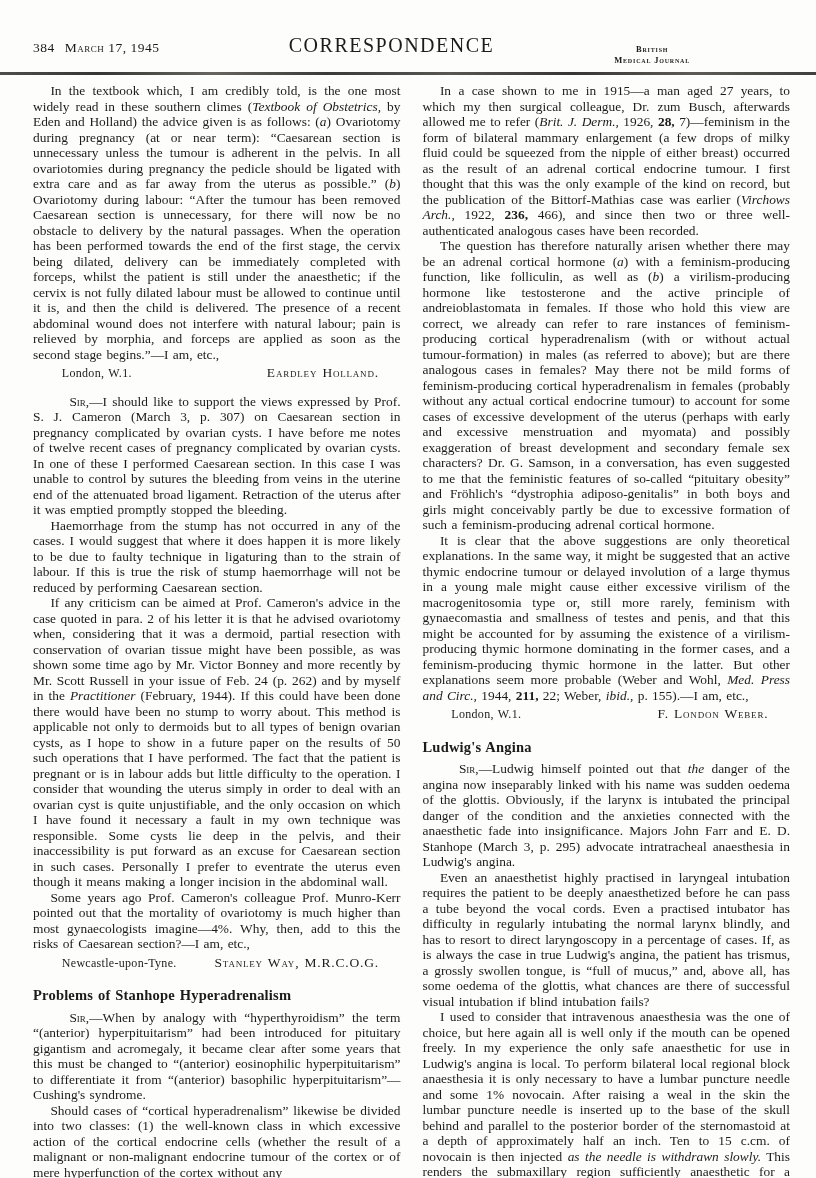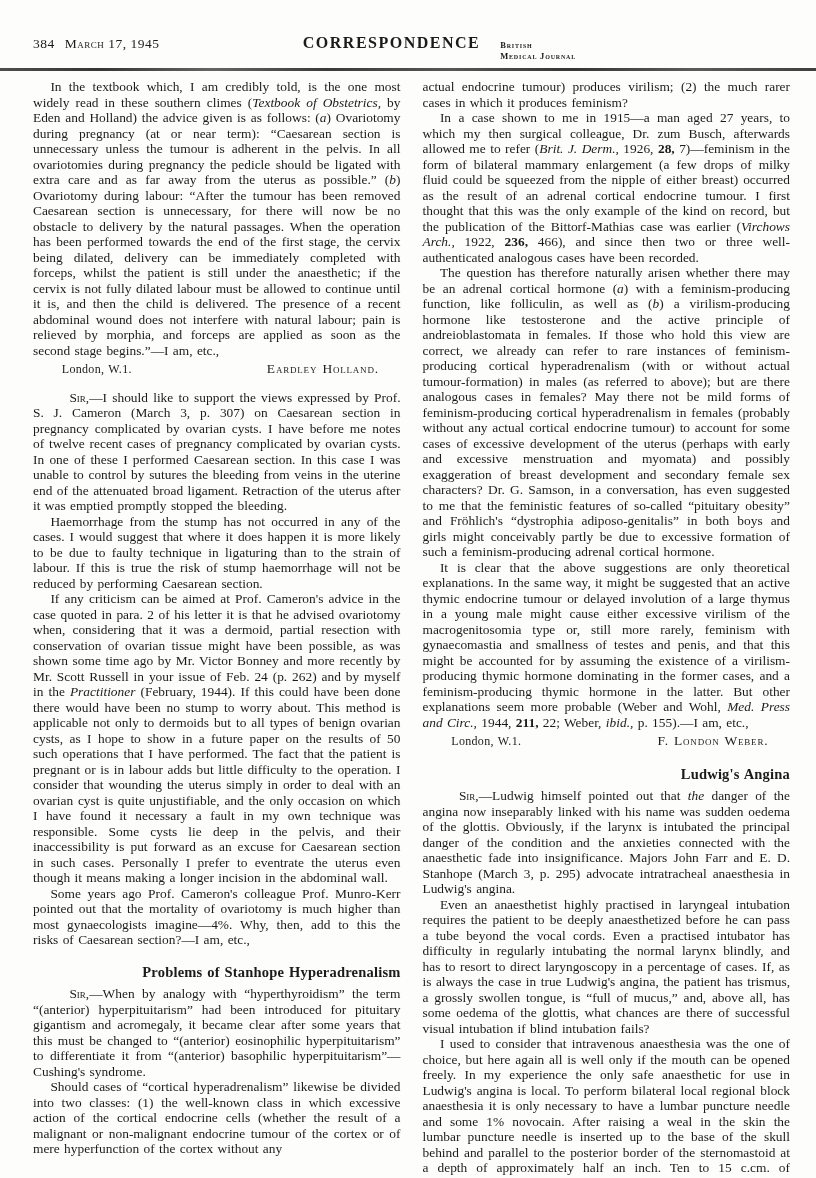--- a/index.html
+++ b/index.html
@@ -20,28 +20,28 @@
   .header {
     display: flex;
     align-items: baseline;
     padding: 34px 26px 0 33px;
   }
   .h-left { flex: 1; font-size: 13.5px; white-space: nowrap; }
   .h-left .pagenum { letter-spacing: 0.5px; margin-right: 10px; }
   .h-left .date { font-variant: small-caps; letter-spacing: 0.5px; }
   .h-center {
     flex: 0 0 auto;
-    font-size: 16px;
-    font-weight: 700;
+    font-size: 20px;
+    font-weight: 400;
     letter-spacing: 1.5px;
     transform: translateX(-20px);
   }
   .h-right {
     flex: 1;
-    text-align: left;
+    text-align: center;
     font-size: 8.5px;
     line-height: 1.25;
     font-variant: small-caps;
     font-weight: 600;
     letter-spacing: 0.8px;
   }
   .rule {
     height: 3px;
     margin: 7px 0 0 0;
     background: linear-gradient(90deg,#3a3a38 0%,#1f1f1d 12%,#55544f 26%,#252523 40%,#454441 55%,#201f1d 70%,#4a4945 85%,#2a2a28 100%);
@@ -59,21 +59,21 @@
     font-size: 13.4px;
     line-height: 15.5px;
     text-align: justify;
     word-spacing: 1px;
   }
   .col p { margin: 0; text-indent: 1.3em; }
   .col p.noindent { text-indent: 0; }
   .heading {
     font-size: 14.5px;
     font-weight: 700;
-    text-align: right;
+    text-align: left;
     margin: 17px 0 6px 0;
     text-indent: 0;
     letter-spacing: 0.2px;
   }
   .sig {
     display: flex;
     justify-content: space-between;
     align-items: baseline;
     margin: 3px 0 12px 0;
   }
@@ -99,26 +99,29 @@
     <div class="col">
         <p>In the textbook which, I am credibly told, is the one most widely read in these southern climes (<i>Textbook of Obstetrics,</i> by Eden and Holland) the advice given is as follows: (<i>a</i>) Ovariotomy during pregnancy (at or near term): “Caesarean section is unnecessary unless the tumour is adherent in the pelvis.  In all ovariotomies during pregnancy the pedicle should be ligated with extra care and as far away from the uterus as possible.”  (<i>b</i>) Ovariotomy during labour: “After the tumour has been removed Caesarean section is unnecessary, for there will now be no obstacle to delivery by the natural passages. When the operation has been performed towards the end of the first stage, the cervix being dilated, delivery can be immediately completed with forceps, whilst the patient is still under the anaesthetic; if the cervix is not fully dilated labour must be allowed to continue until it is, and then the child is delivered.  The presence of a recent abdominal wound does not interfere with natural labour; pain is relieved by morphia, and forceps are applied as soon as the second stage begins.”—I am, etc.,</p>
         <div class="sig">
           <span class="place">London, W.1.</span>
           <span class="name">Eardley Holland.</span>
         </div>
         <p><span class="sc">Sir</span>,—I should like to support the views expressed by Prof. S. J. Cameron (March 3, p. 307) on Caesarean section in pregnancy complicated by ovarian cysts.  I have before me notes of twelve recent cases of pregnancy complicated by ovarian cysts.  In one of these I performed Caesarean section. In this case I was unable to control by sutures the bleeding from veins in the uterine end of the attenuated broad ligament. Retraction of the uterus after it was emptied promptly stopped the bleeding.</p>
         <p>Haemorrhage from the stump has not occurred in any of the cases.  I would suggest that where it does happen it is more likely to be due to faulty technique in ligaturing than to the strain of labour.  If this is true the risk of stump haemorrhage will not be reduced by performing Caesarean section.</p>
         <p>If any criticism can be aimed at Prof. Cameron's advice in the case quoted in para. 2 of his letter it is that he advised ovariotomy when, considering that it was a dermoid, partial resection with conservation of ovarian tissue might have been possible, as was shown some time ago by Mr. Victor Bonney and more recently by Mr. Scott Russell in your issue of Feb. 24 (p. 262) and by myself in the <i>Practitioner</i> (February, 1944).  If this could have been done there would have been no stump to worry about.  This method is applicable not only to dermoids but to all types of benign ovarian cysts, as I hope to show in a future paper on the results of 50 such operations that I have performed.  The fact that the patient is pregnant or is in labour adds but little difficulty to the operation. I consider that wounding the uterus simply in order to deal with an ovarian cyst is quite unjustifiable, and the only occasion on which I have found it necessary a fault in my own technique was responsible.  Some cysts lie deep in the pelvis, and their inaccessibility is put forward as an excuse for Caesarean section in such cases.  Personally I prefer to eventrate the uterus even though it means making a longer incision in the abdominal wall.</p>
         <p>Some years ago Prof. Cameron's colleague Prof. Munro-Kerr pointed out that the mortality of ovariotomy is much higher than most gynaecologists imagine—4%.  Why, then, add to this the risks of Caesarean section?—I am, etc.,</p>
+        <div class="sig">
+          <span class="place">Newcastle-upon-Tyne.</span>
+          <span class="name">Stanley Way, M.R.C.O.G.</span>
+        </div>
         <h2 class="heading">Problems of Stanhope Hyperadrenalism</h2>
         <p><span class="sc">Sir</span>,—When by analogy with “hyperthyroidism” the term “(anterior) hyperpituitarism” had been introduced for pituitary gigantism and acromegaly, it became clear after some years that this must be changed to “(anterior) eosinophilic hyperpituitarism” to differentiate it from “(anterior) basophilic hyperpituitarism”—Cushing's syndrome.</p>
         <p>Should cases of “cortical hyperadrenalism” likewise be divided into two classes: (1) the well-known class in which excessive action of the cortical endocrine cells (whether the result of a malignant or non-malignant endocrine tumour of the cortex or of mere hyperfunction of the cortex without any</p>
       </div>
     <div class="col">
-        <p class="noindent">actual endocrine tumour) produces virilism; (2) the much rarer cases in which it produces feminism?</p>
         <p>In a case shown to me in 1915—a man aged 27 years, to which my then surgical colleague, Dr. zum Busch, afterwards allowed me to refer (<i>Brit. J. Derm.,</i> 1926, <b>28,</b> 7)—feminism in the form of bilateral mammary enlargement (a few drops of milky fluid could be squeezed from the nipple of either breast) occurred as the result of an adrenal cortical endocrine tumour.  I first thought that this was the only example of the kind on record, but the publication of the Bittorf-Mathias case was earlier (<i>Virchows Arch.,</i> 1922, <b>236,</b> 466), and since then two or three well-authenticated analogous cases have been recorded.</p>
         <p>The question has therefore naturally arisen whether there may be an adrenal cortical hormone (<i>a</i>) with a feminism-producing function, like folliculin, as well as (<i>b</i>) a virilism-producing hormone like testosterone and the active principle of andreioblastomata in females.  If those who hold this view are correct, we already can refer to rare instances of feminism-producing cortical hyperadrenalism (with or without actual tumour-formation) in males (as referred to above); but are there analogous cases in females?  May there not be mild forms of feminism-producing cortical hyperadrenalism in females (probably without any actual cortical endocrine tumour) to account for some cases of excessive development of the uterus (perhaps with early and excessive menstruation and myomata) and possibly exaggeration of breast development and secondary female sex characters?  Dr. G. Samson, in a conversation, has even suggested to me that the feministic features of so-called “pituitary obesity” and Fröhlich's “dystrophia adiposo-genitalis” in both boys and girls might conceivably partly be due to excessive formation of such a feminism-producing adrenal cortical hormone.</p>
         <p>It is clear that the above suggestions are only theoretical explanations.  In the same way, it might be suggested that an active thymic endocrine tumour or delayed involution of a large thymus in a young male might cause either excessive virilism of the macrogenitosomia type or, still more rarely, feminism with gynaecomastia and smallness of testes and penis, and that this might be accounted for by assuming the existence of a virilism-producing thymic hormone dominating in the former cases, and a feminism-producing thymic hormone in the latter.  But other explanations seem more probable (Weber and Wohl, <i>Med. Press and Circ.,</i> 1944, <b>211,</b> 22; Weber, <i>ibid.,</i> p. 155).—I am, etc.,</p>
         <div class="sig">
           <span class="place">London, W.1.</span>
           <span class="name">F. London Weber.</span>
         </div>
         <h2 class="heading">Ludwig's Angina</h2>
         <p><span class="sc">Sir</span>,—Ludwig himself pointed out that <i>the</i> danger of the angina now inseparably linked with his name was sudden oedema of the glottis.  Obviously, if the larynx is intubated the principal danger of the condition and the anxieties connected with the anaesthetic fade into insignificance.  Majors John Farr and E. D. Stanhope (March 3, p. 295) advocate intratracheal anaesthesia in Ludwig's angina.</p>
         <p>Even an anaesthetist highly practised in laryngeal intubation requires the patient to be deeply anaesthetized before he can pass a tube beyond the vocal cords.  Even a practised intubator has difficulty in regularly intubating the normal larynx blindly, and has to resort to direct laryngoscopy in a percentage of cases. If, as is always the case in true Ludwig's angina, the patient has trismus, a grossly swollen tongue, is “full of mucus,” and, above all, has some oedema of the glottis, what chances are there of successful visual intubation if blind intubation fails?</p>

